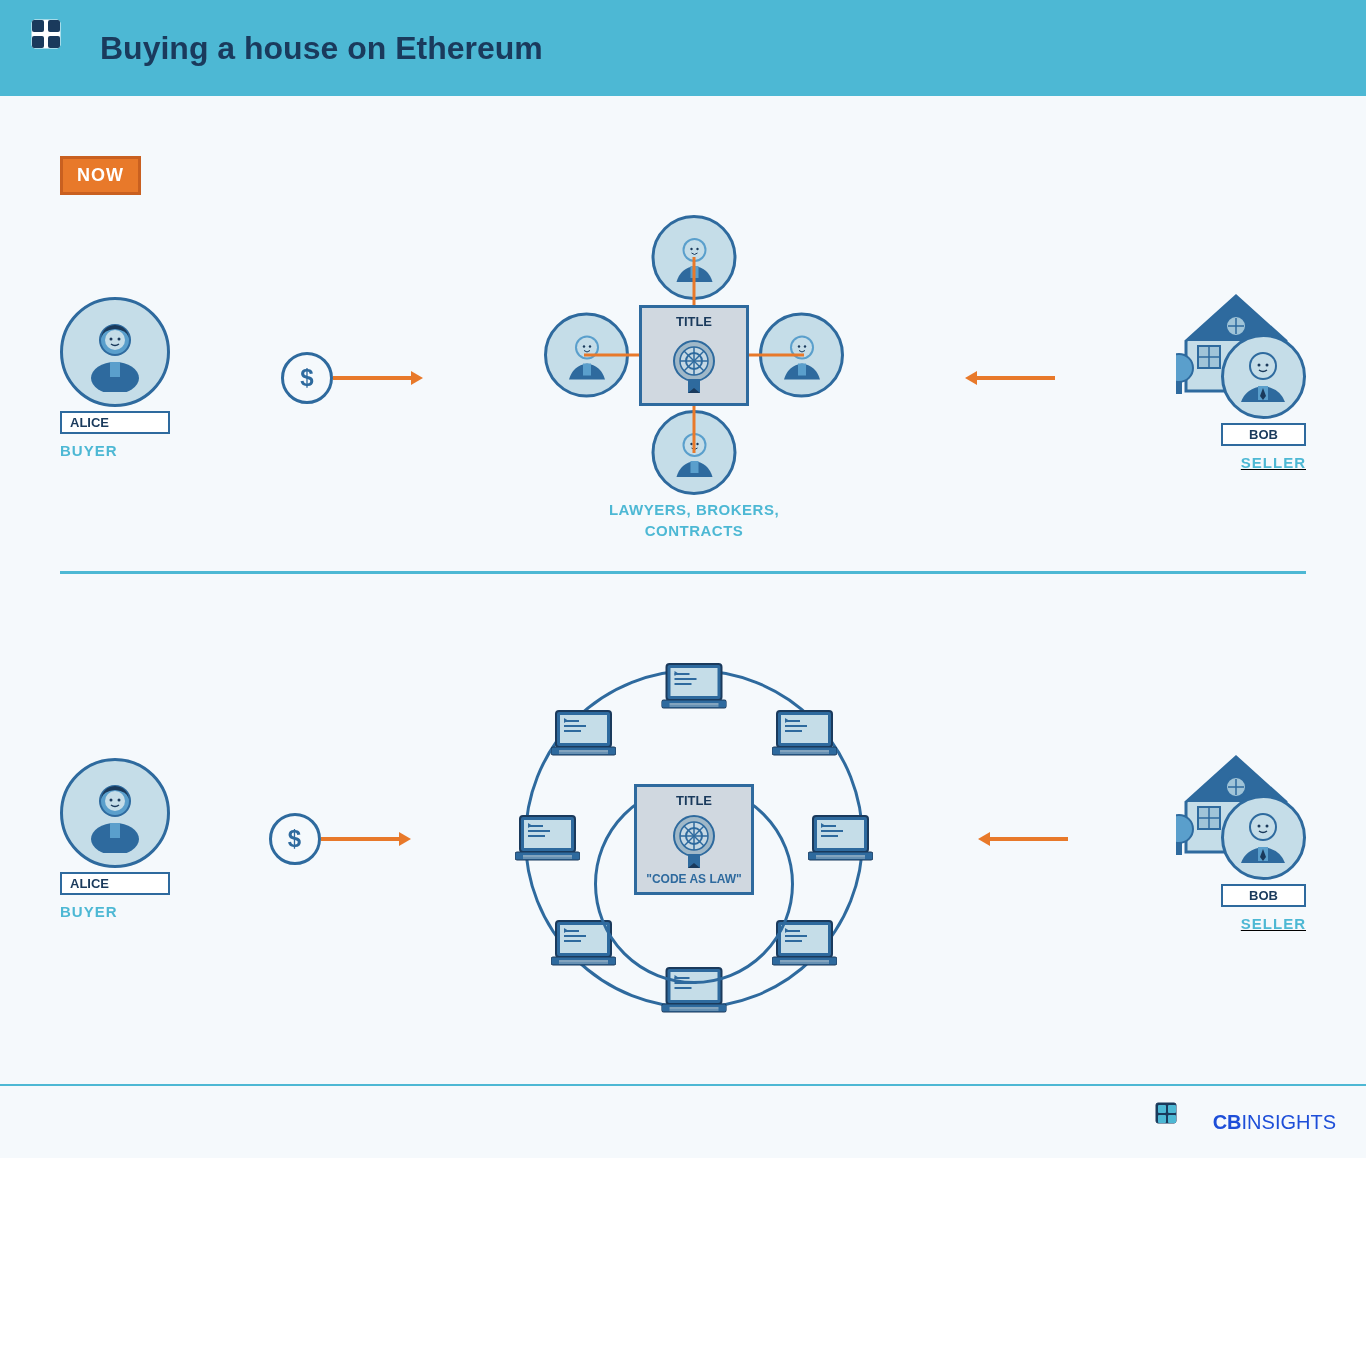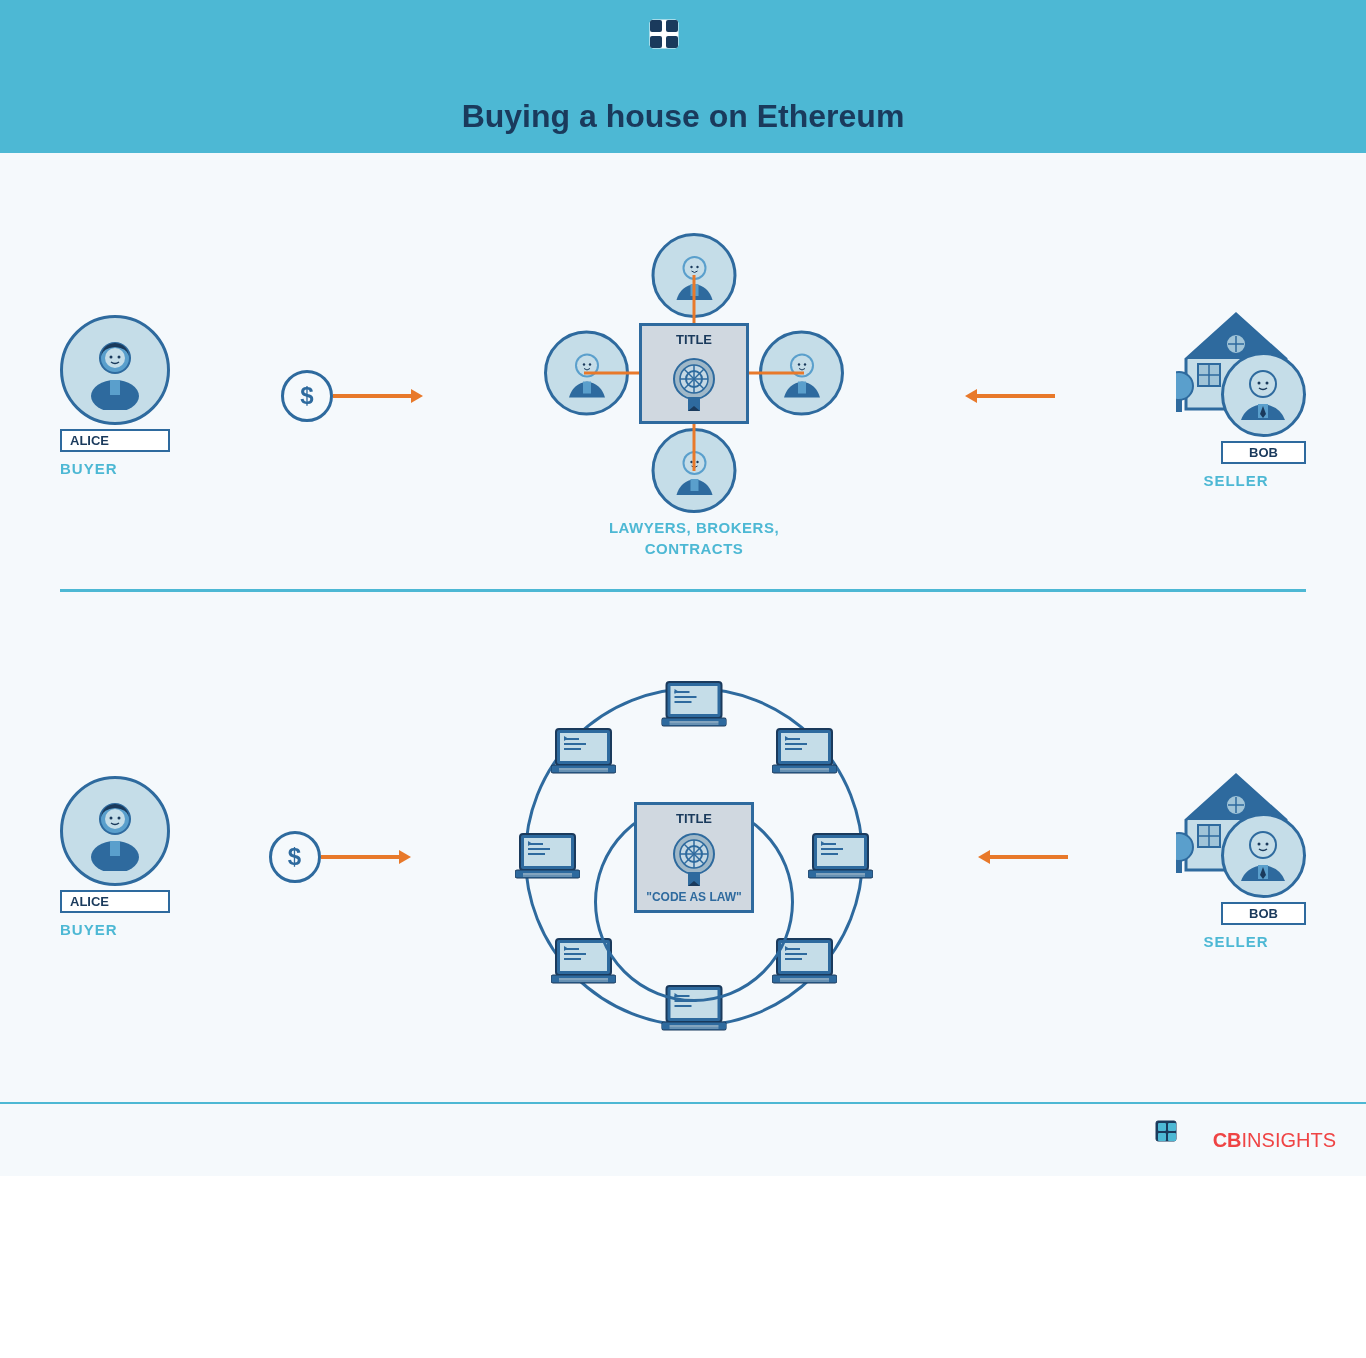--- a/index.html
+++ b/index.html
@@ -8,22 +8,20 @@
       background: #fff;
       font-family: 'Arial', sans-serif;
     }
 
     
     .header {
       background: #4db8d4;
       padding: 18px 30px;
       display: flex;
       align-items: center;
-      gap: 20px;
-      flex-direction: column;
     }
     .cb-logo {
       width: 70px;
       height: 60px;
       flex-shrink: 0;
     }
     .header-title {
       font-size: 32px;
       font-weight: 900;
       color: #1a3a5c;
@@ -255,21 +253,21 @@
       border-top: 2px solid #4db8d4;
     }
     .footer-logo {
       display: flex;
       align-items: center;
       gap: 8px;
     }
     .footer-logo-text {
       font-size: 20px;
       font-weight: 900;
-      color: #ef4444;
+      color: #1d4ed8;
     }
     .footer-logo-text span {
       font-weight: 400;
     }
 
     
     .person-svg {
       width: 80px;
       height: 80px;
     }
@@ -279,21 +277,22 @@
     }
 
     
     .left-group {
       display: flex;
       flex-direction: column;
     }
     .right-group {
       display: flex;
       flex-direction: column;
-      align-items: center;
+      align-items: flex-end;
+      text-decoration: underline;
     }
 
     
     .flow-row {
       display: flex;
       align-items: center;
       gap: 0;
     }
 
     .section-now-badge {
@@ -310,20 +309,23 @@
     <rect x="18" y="2" width="12" height="12" rx="2" fill="#1a3a5c"></rect>
     <rect x="2" y="18" width="12" height="12" rx="2" fill="#1a3a5c"></rect>
     <rect x="18" y="18" width="12" height="12" rx="2" fill="#1a3a5c"></rect>
   </svg>
   <h1 class="header-title">Buying a house on Ethereum</h1>
 </div>
 
 <div class="main-content">
 
   <div class="section">
+    <div class="section-now-badge">
+      <span class="badge">NOW</span>
+    </div>
 
     <div class="diagram-row">
 
       <div class="left-group">
         <div class="avatar-circle">
 
           <svg class="person-svg" viewBox="0 0 80 80" fill="none">
             <circle cx="40" cy="28" r="16" fill="#2e6a9e"></circle>
             <ellipse cx="40" cy="66" rx="24" ry="16" fill="#2e6a9e"></ellipse>
             <circle cx="40" cy="28" r="14" fill="#5a9fcc"></circle>

